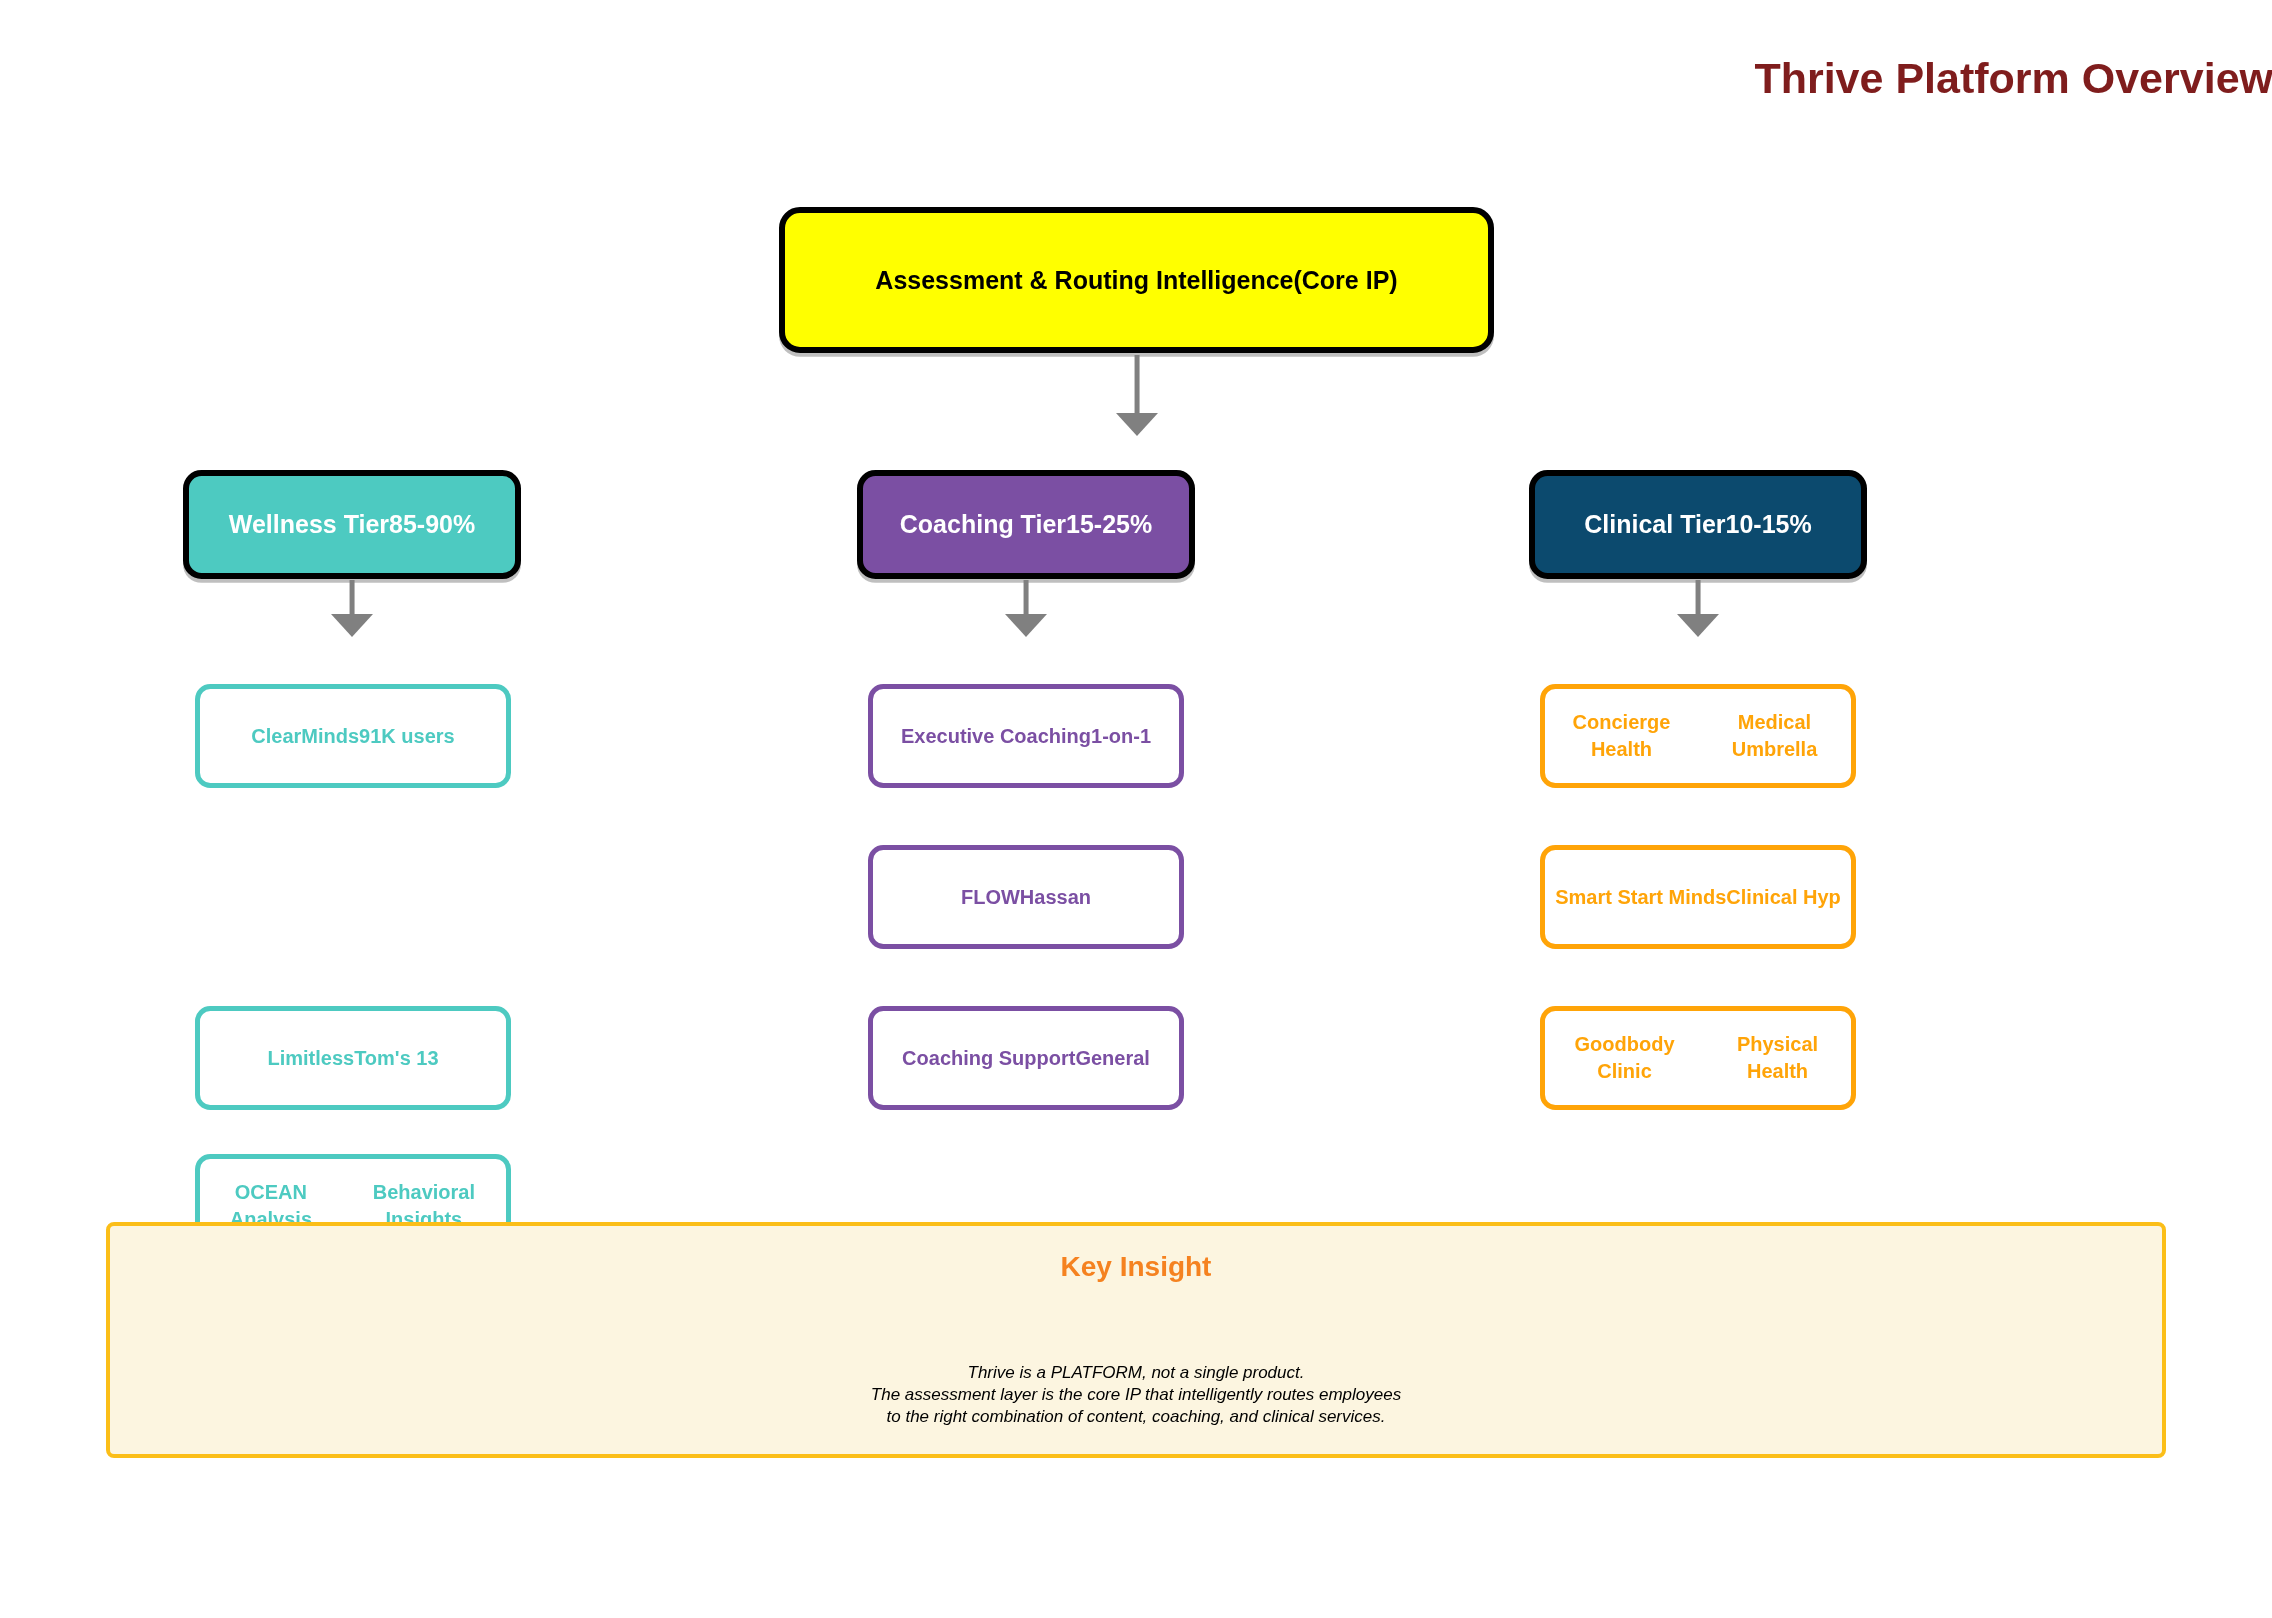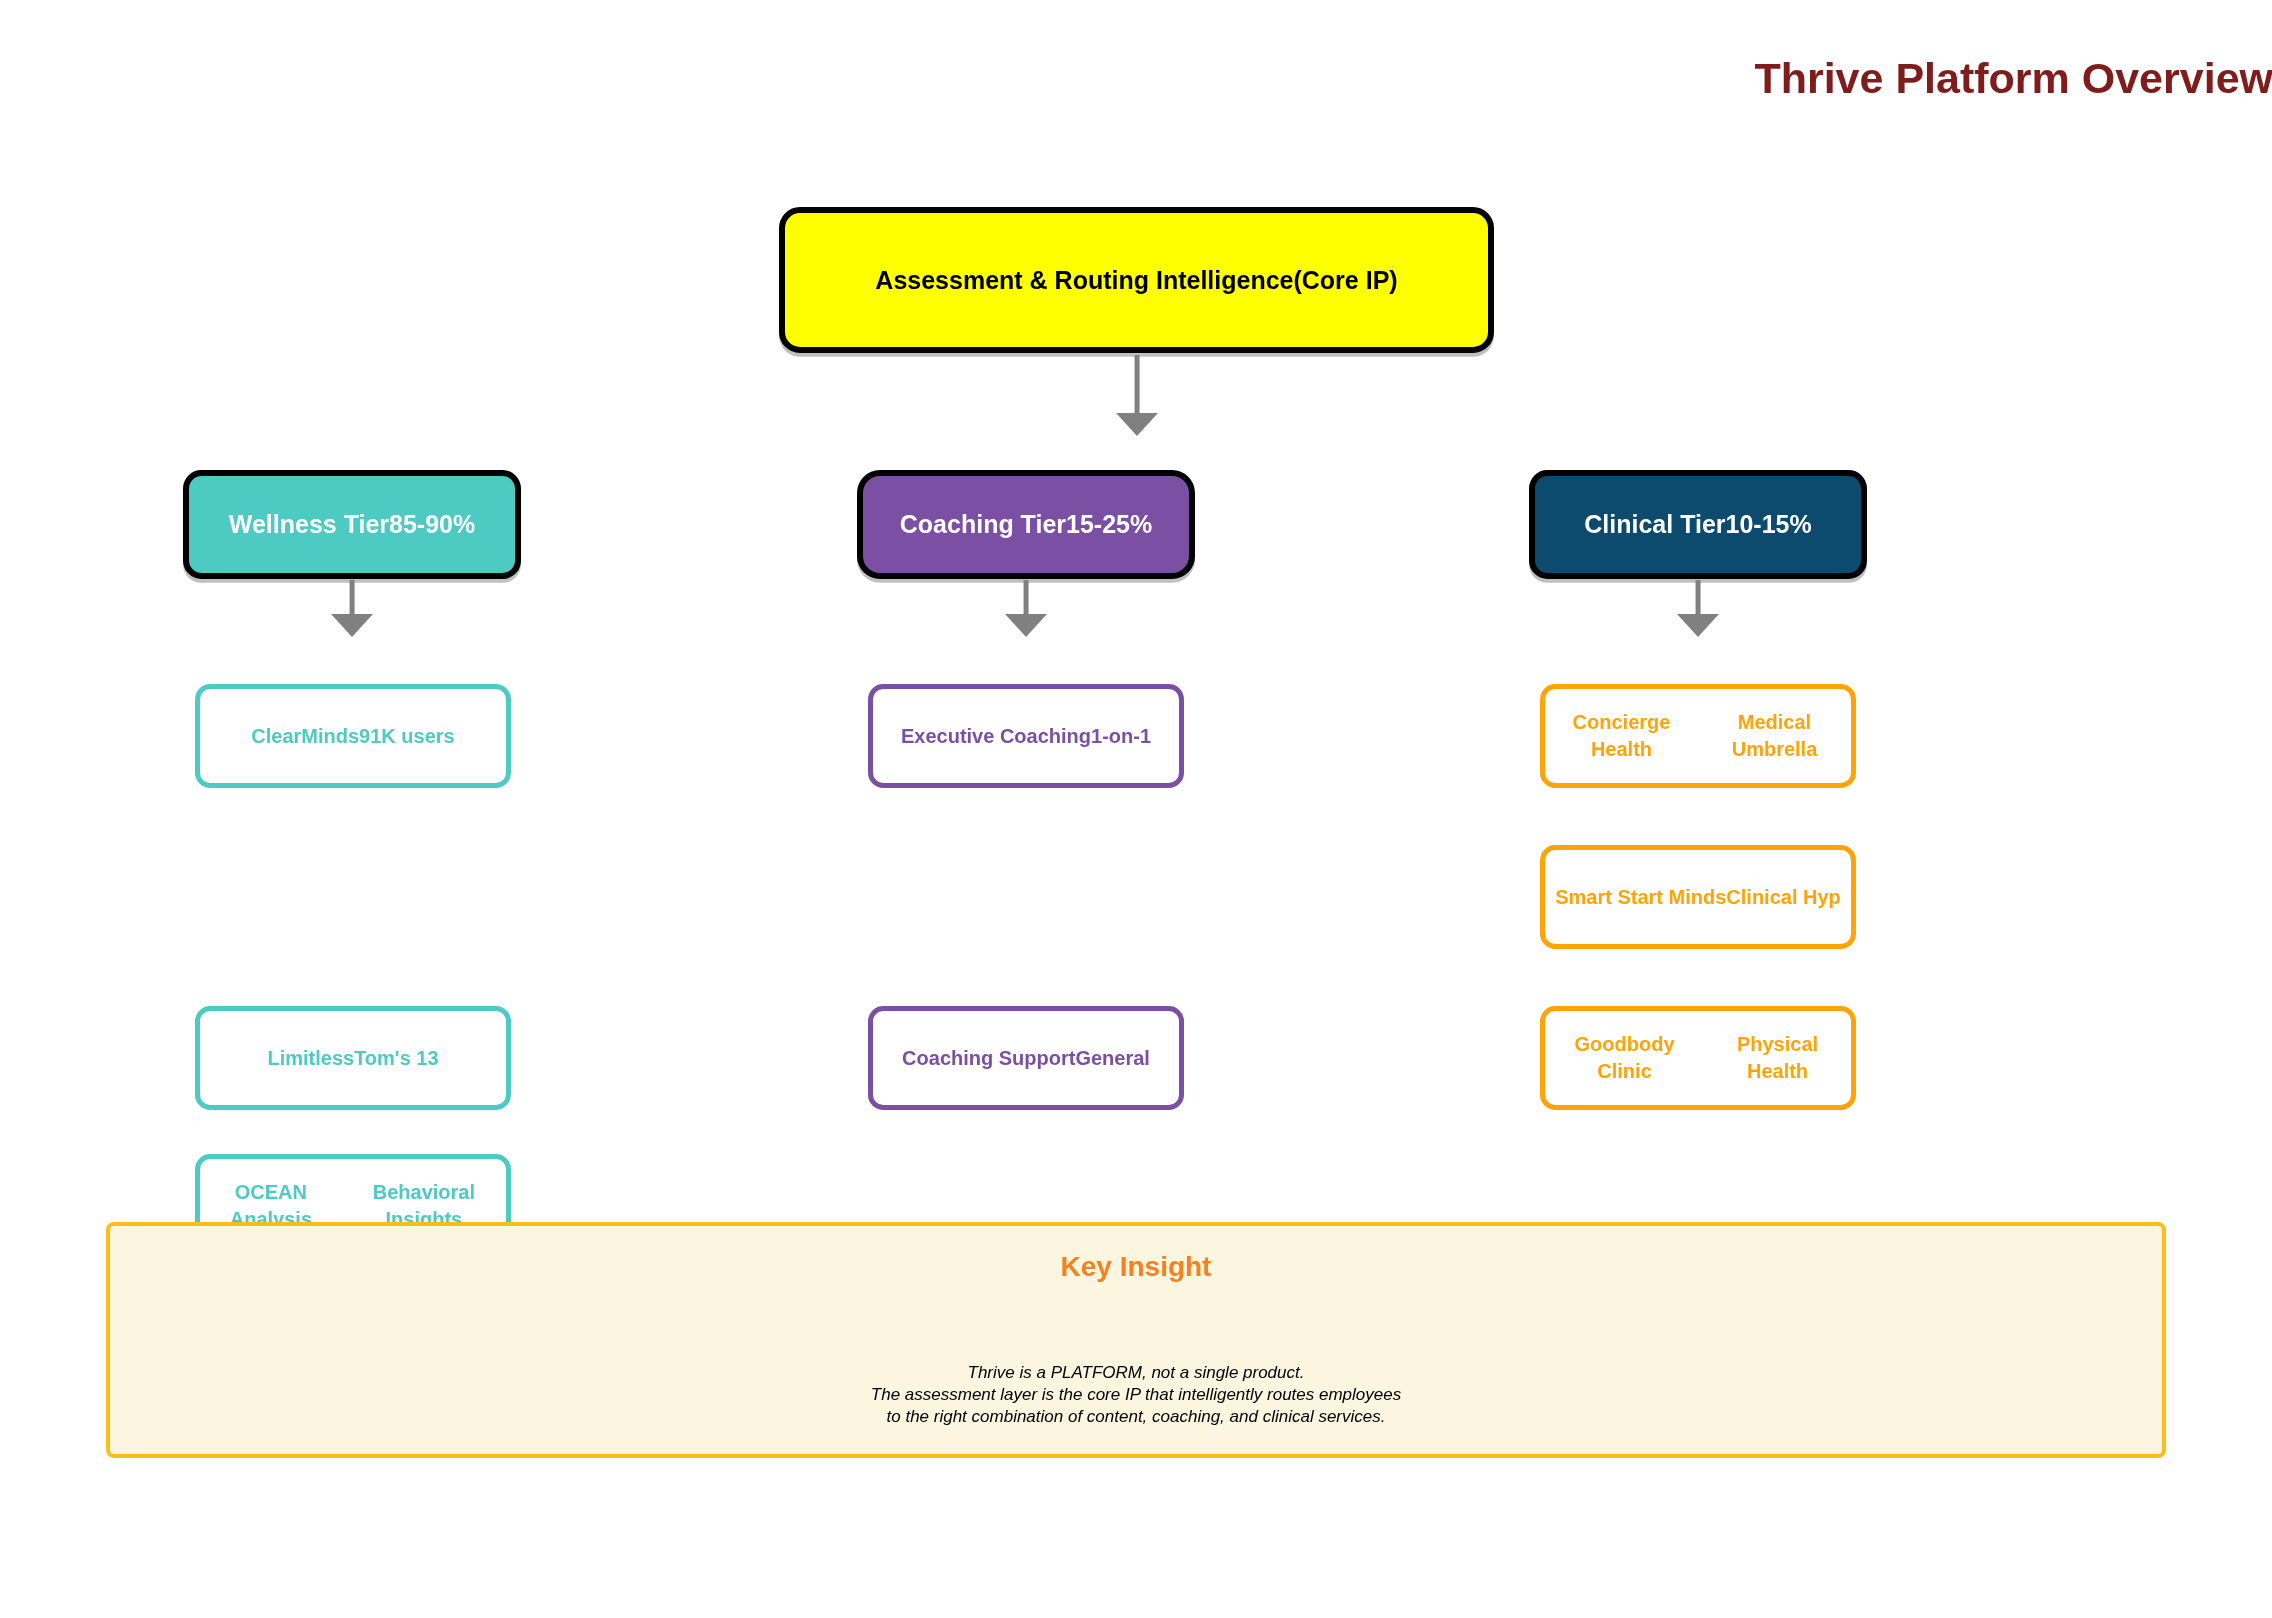--- a/index.html
+++ b/index.html
@@ -80,21 +80,21 @@
 
   <div class="arrow" style="left:1115px;top:355px;width:44px;height:81px;">
     <div class="shaft" style="height:58px;"></div>
     <div class="head"></div>
   </div>
 
   <div class="node tier-node tier-wellness" style="left:183px;top:470px;width:338px;height:109px;">
     <div>Wellness Tier</div>
     <div>85-90%</div>
   </div>
-  <div class="node tier-node tier-coaching" style="left:857px;top:470px;width:338px;height:109px;border-radius:23px;">
+  <div class="node tier-node tier-coaching" style="left:857px;top:470px;width:338px;height:109px;">
     <div>Coaching Tier</div>
     <div>15-25%</div>
   </div>
   <div class="node tier-node tier-clinical" style="left:1529px;top:470px;width:338px;height:109px;">
     <div>Clinical Tier</div>
     <div>10-15%</div>
   </div>
 
   <div class="arrow" style="left:330px;top:580px;width:44px;height:57px;">
     <div class="shaft" style="height:35px;"></div>
@@ -119,20 +119,24 @@
   </div>
   <div class="node child-node c-teal" style="left:195px;top:1154px;width:316px;height:104px;">
     <div>OCEAN Analysis</div>
     <div>Behavioral Insights</div>
   </div>
 
   <div class="node child-node c-purple" style="left:868px;top:684px;width:316px;height:104px;">
     <div>Executive Coaching</div>
     <div>1-on-1</div>
   </div>
+  <div class="node child-node c-purple" style="left:868px;top:845px;width:316px;height:104px;">
+    <div>FLOW</div>
+    <div>Hassan</div>
+  </div>
   <div class="node child-node c-purple" style="left:868px;top:1006px;width:316px;height:104px;">
     <div>Coaching Support</div>
     <div>General</div>
   </div>
 
   <div class="node child-node c-orange" style="left:1540px;top:684px;width:316px;height:104px;">
     <div>Concierge Health</div>
     <div>Medical Umbrella</div>
   </div>
   <div class="node child-node c-orange" style="left:1540px;top:845px;width:316px;height:104px;">

